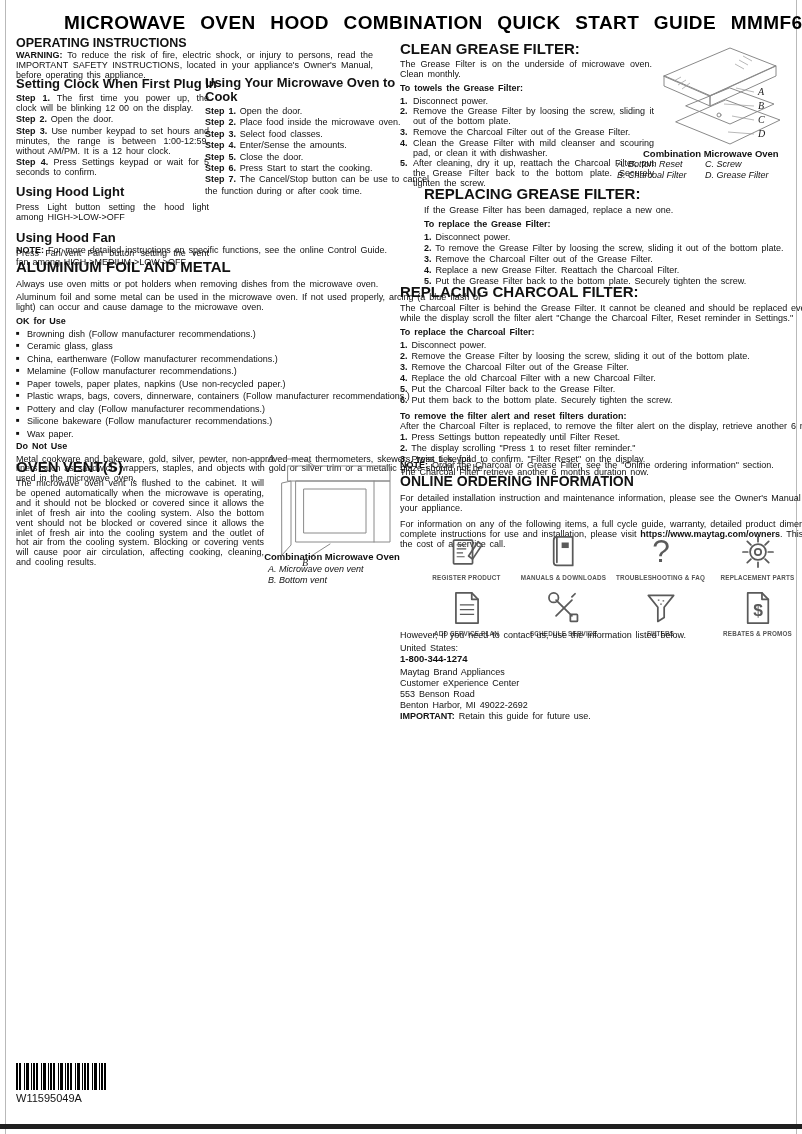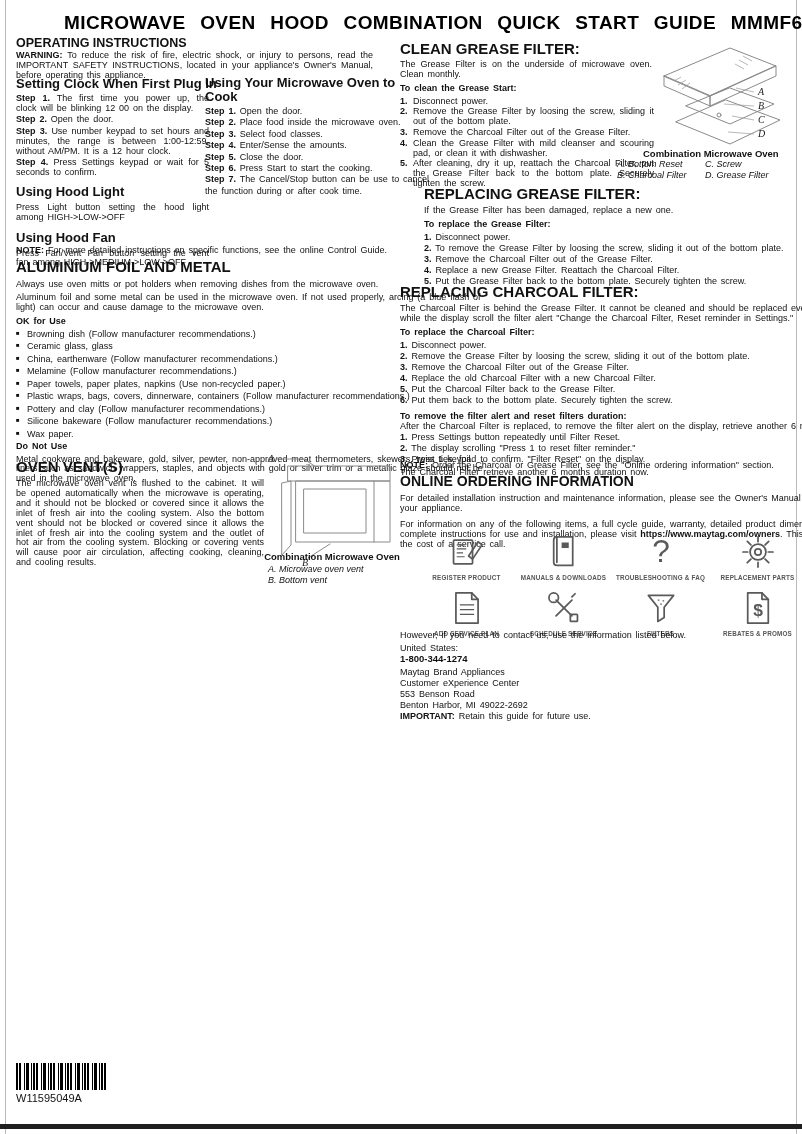--- a/index.html
+++ b/index.html
@@ -187,21 +187,21 @@
   <div class="abs cap" style="left:262px;top:551px;width:140px;text-align:center">Combination Microwave Oven</div>
   <div class="abs" style="left:268px;top:564px">
 
   <div class="leg">A. Microwave oven vent</div>
       <div class="leg">B. Bottom vent</div>
     </div>
 
   <div class="abs" style="left:400px;top:40px;width:262px">
     <div class="h4">CLEAN GREASE FILTER:</div>
     <p class="p" style="margin:3px 0 0 0;width:252px">The Grease Filter is on the underside of microwave oven. Clean monthly.</p>
-    <div class="p b" style="margin-top:4px">To clean the Grease Start:</div>
+    <div class="p b" style="margin-top:4px">To towels the Grease Filter:</div>
     <div style="margin-top:3px;width:254px">
 
         <div class="oli p">
           <b class="num">1.</b>
           <span class="txt">Disconnect power.</span>
         </div>
 
         <div class="oli p">
           <b class="num">2.</b>
           <span class="txt">Remove the Grease Filter by loosing the screw, sliding it out of the bottom plate.</span>

